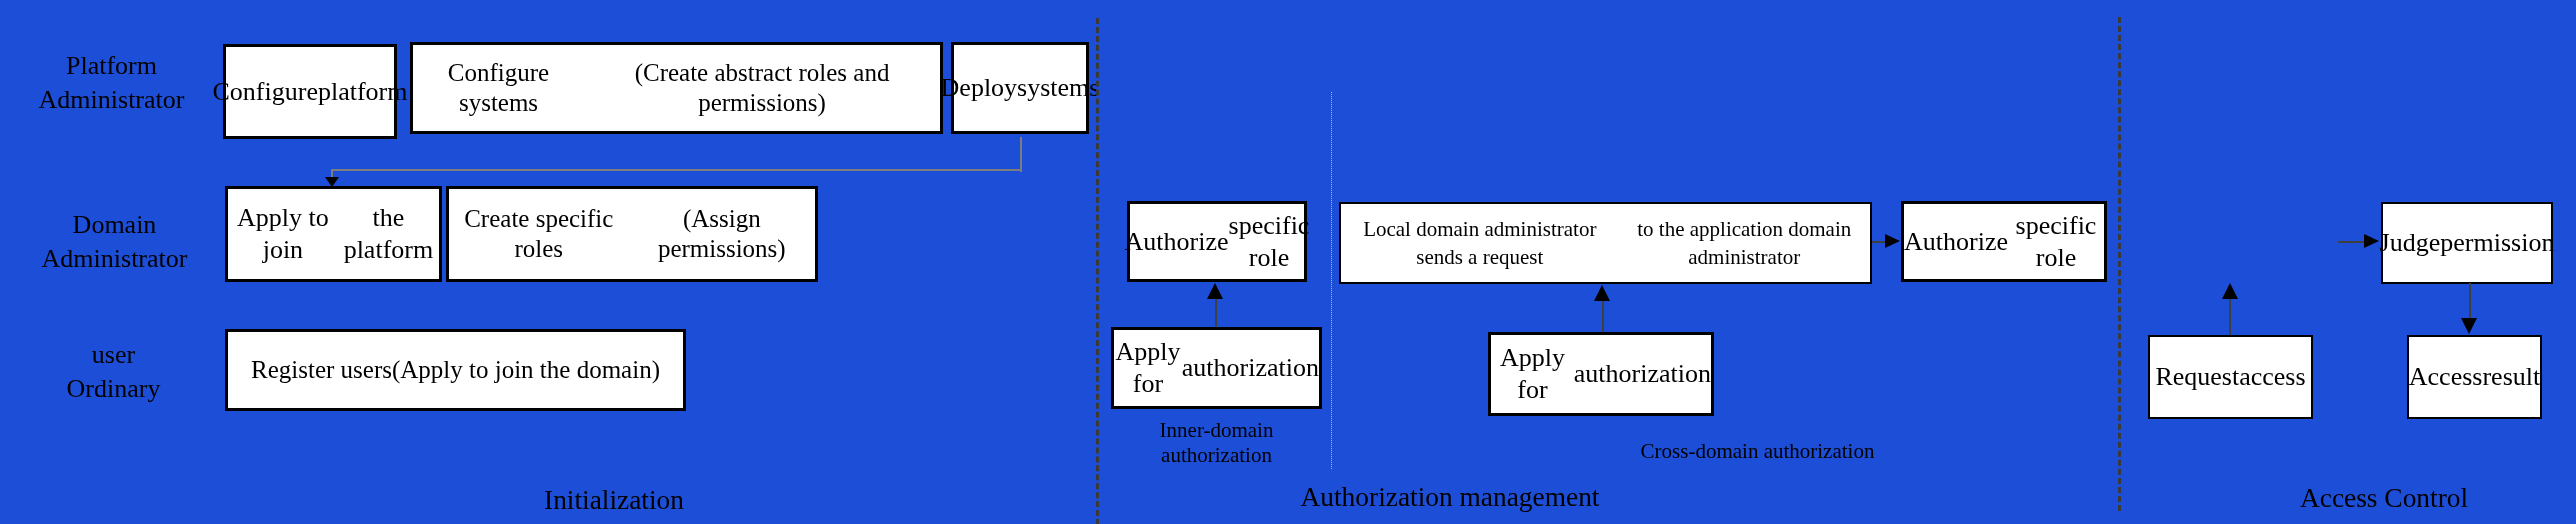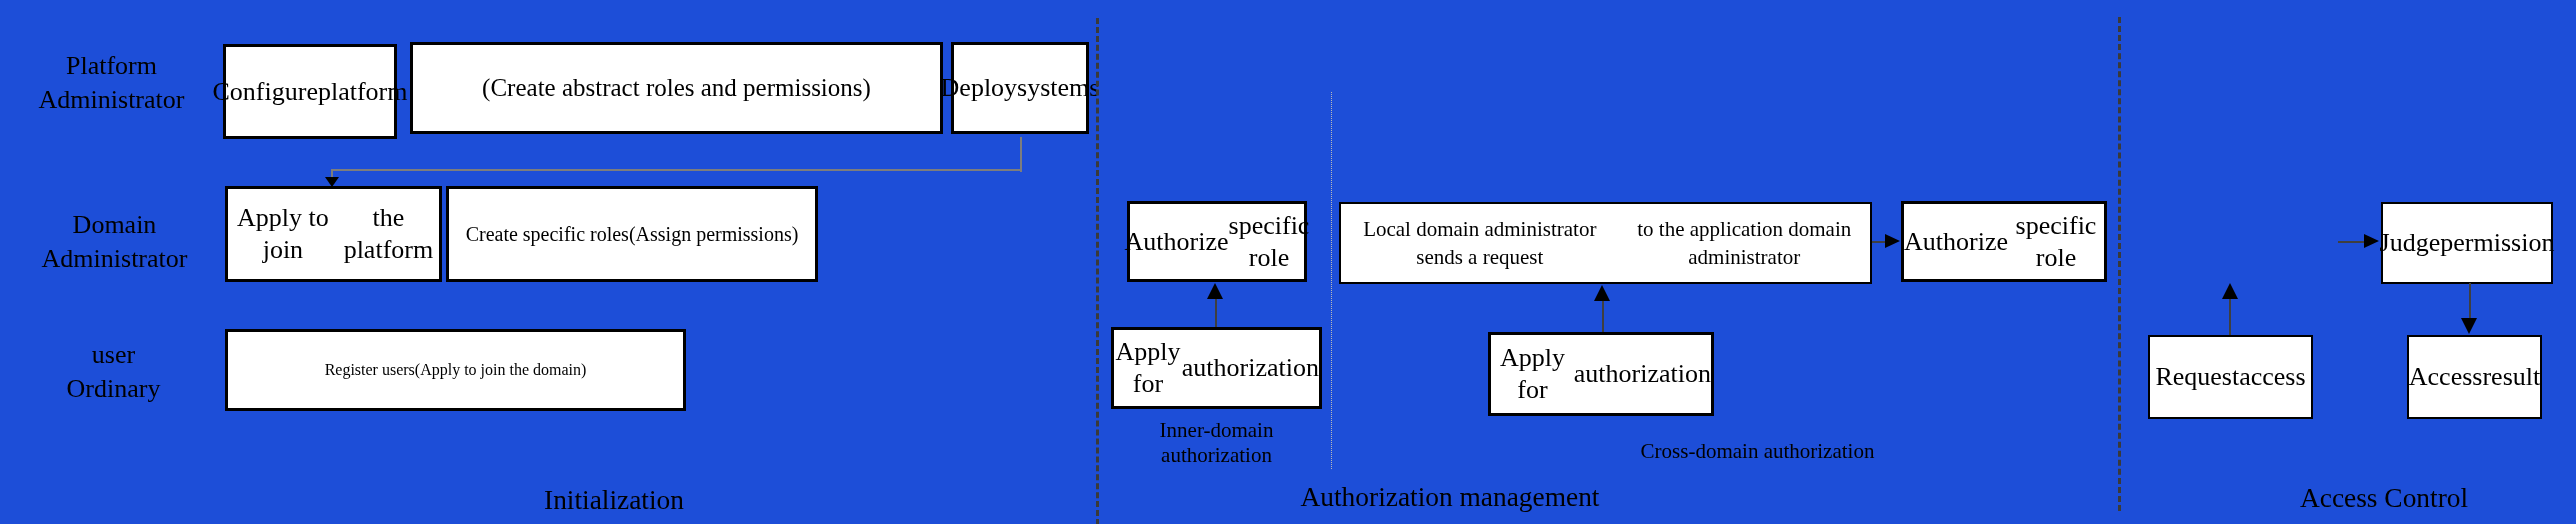--- a/index.html
+++ b/index.html
@@ -12,22 +12,22 @@
   .box{
     position:absolute;box-sizing:border-box;border:3px solid #000;background:#fff;
     display:flex;flex-direction:row;align-items:center;justify-content:center;
     text-align:center;font-size:26px;line-height:1.22;
   }
   .box.thin{border-width:2.4px;}
   #b-conf-plat   {left:223px;  top:44px;  width:174px; height:95px;}
   #b-conf-sys    {left:410px;  top:42px;  width:533px; height:92px;font-size:25px;}
   #b-deploy      {left:951px; top:42px;  width:138px; height:92px;}
   #b-apply-join  {left:225px;  top:186px; width:217px; height:96px;}
-  #b-create-roles{left:446px;  top:186px; width:372px; height:96px;font-size:20px;}
-  #b-register    {left:225px;  top:329px; width:461px; height:82px;font-size:16px;}
+  #b-create-roles{left:446px;  top:186px; width:372px; height:96px;font-size:25px;}
+  #b-register    {left:225px;  top:329px; width:461px; height:82px;font-size:25px;}
   #b-auth-inner  {left:1127px; top:201px; width:180px; height:81px;}
   #b-apply-inner {left:1111px; top:327px; width:211px; height:82px;}
   #b-local       {left:1339px; top:202px; width:533px; height:82px;font-size:21px;line-height:1.35;}
   #b-apply-cross {left:1488px; top:332px; width:226px; height:84px;}
   #b-auth-cross  {left:1901px; top:201px; width:206px; height:81px;}
   #b-authenticate{left:2125px; top:202px; width:212px; height:81px;}
   #b-judge       {left:2381px; top:202px; width:172px; height:82px;}
   #b-request     {left:2148px; top:335px; width:165px; height:84px;}
   #b-access      {left:2407px; top:335px; width:135px; height:84px;}
   
@@ -90,20 +90,21 @@
   <div class="rowlabel" id="l-ordinary">
     <div>user</div>
     <div>Ordinary</div>
   </div>
 
   <div class="box" id="b-conf-plat">
     <span>Configure</span>
     <span>platform</span>
   </div>
   <div class="box" id="b-conf-sys">
+    <span>Configure systems</span>
     <span>(Create abstract roles and permissions)</span>
   </div>
   <div class="box" id="b-deploy">
     <span>Deploy</span>
     <span>systems</span>
   </div>
   <div class="box" id="b-apply-join">
     <span>Apply to join</span>
     <span>the platform</span>
   </div>

